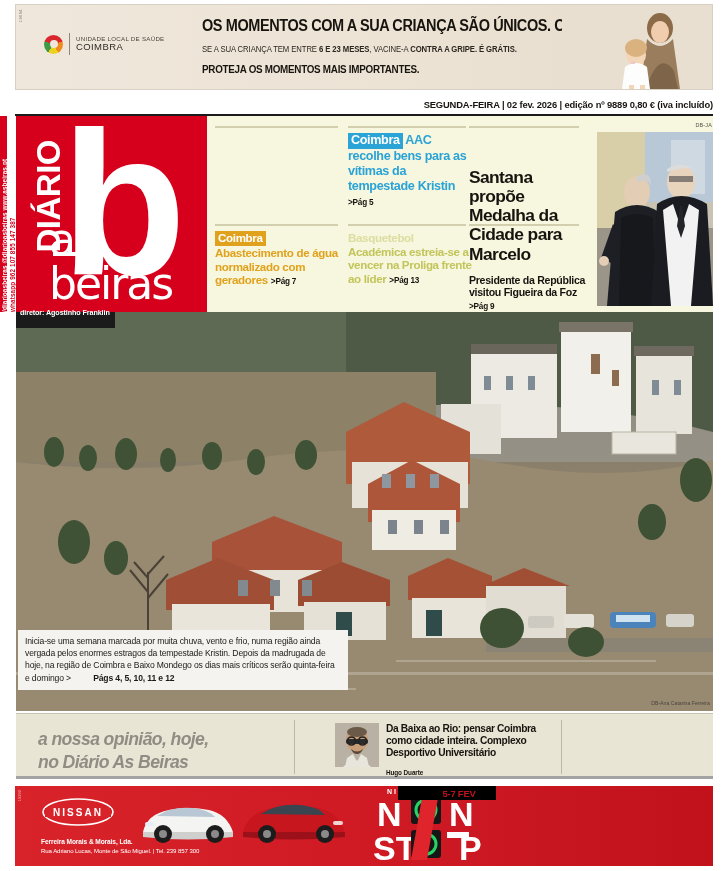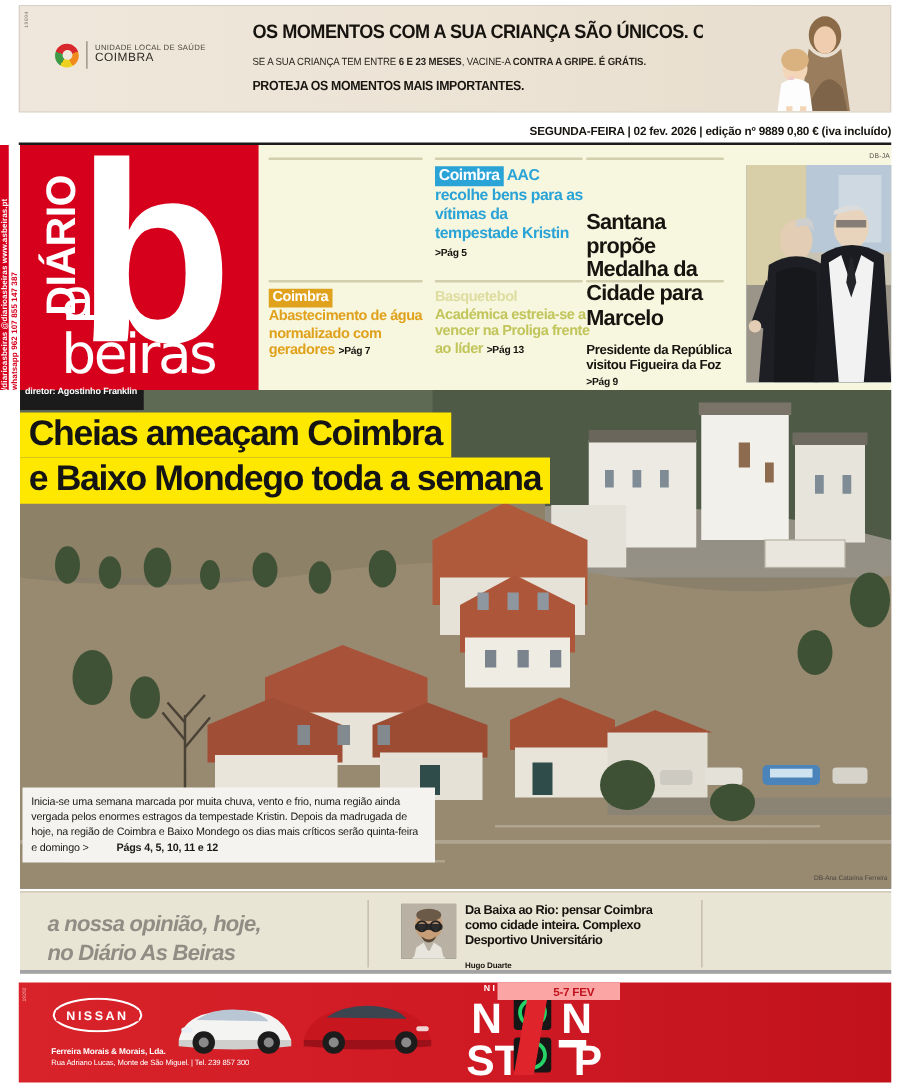--- a/index.html
+++ b/index.html
@@ -122,21 +122,21 @@
             background: linear-gradient(90deg,#d8232a 0%, #cf1a24 52%, #c1121c 100%); overflow: hidden; }
   .nz-code { position: absolute; left: 2px; top: 4px; font-size: 4px; color: #f0b3b6;
              writing-mode: vertical-rl; transform: rotate(180deg); }
   .nz-logo { position: absolute; left: 26px; top: 12px; width: 74px; height: 28px; }
   .nz-dealer { position: absolute; left: 26px; top: 52px; color: #fff; line-height: 1.35; }
   .nz-d1 { font-size: 6.6px; font-weight: 700; letter-spacing: -.1px; }
   .nz-d2 { font-size: 6.1px; letter-spacing: -.1px; }
   .nz-cars { position: absolute; left: 120px; top: 2px; width: 230px; height: 58px; }
   .nz-nonstop { position: absolute; left: 358px; top: 4px; width: 115px; height: 72px; }
   .nz-brandsm { position: absolute; left: 372px; top: 2px; color: #fff; font-size: 7px; letter-spacing: 2px; font-weight: 700; }
-  .nz-datechip { position: absolute; left: 398px; top: 786px; width: 98px; height: 14px; background: #fca5a5;
+  .nz-datechip { position: absolute; left: 398px; top: 786px; width: 98px; height: 14px; background: #000000;
                  display: flex; align-items: center; justify-content: center;
                  font-size: 9.4px; font-weight: 700; color: #c1121c; letter-spacing: -.2px; z-index: 4; padding-left: 24px; }
 </style>
 </head>
 <body>
 
 <div class="page">
 
   <div class="topad">
     <div class="topad-sidecode">19694</div>
@@ -364,40 +364,36 @@
       <g opacity=".22" fill="#ffffff">
         <rect x="0" y="360" width="697" height="3"></rect>
         <rect x="40" y="376" width="300" height="2"></rect>
         <rect x="380" y="348" width="260" height="2"></rect>
       </g>
     </svg>
   </div>
 
   <div class="diretor">diretor: Agostinho Franklin</div>
 
-  <div class="hl-wrap">
-    <div class="hl-line">Cheias ameaçam Coimbra</div><br>
-    <div class="hl-line">e Baixo Mondego toda a semana</div>
-  </div>
 
   <div class="lede">
     <p><span>Inicia-se uma semana marcada por muita chuva, vento e frio, numa região ainda vergada pelos enormes estragos da tempestade Kristin. Depois da madrugada de hoje, na região de Coimbra e Baixo Mondego os dias mais críticos serão quinta-feira e domingo &gt; </span><b>Págs 4, 5, 10, 11 e 12</b></p>
   </div>
   <div class="credit-hero">DB-Ana Catarina Ferreira</div>
 
   <div class="opinion">
     <div class="op-title">
       <span>a nossa opinião, hoje,</span><br>
       <span>no Diário As Beiras</span>
     </div>
 
     <div class="op-div" style="left:278px;"></div>
     <div class="op-div" style="left:545px;"></div>
 
-    <div class="op-item" style="left:290px; width:244px;padding-left:15px;">
+    <div class="op-item" style="left:304px; width:244px;padding-left:15px;">
       <div class="op-ph">
         <svg width="44" height="44" viewBox="0 0 44 44">
           <rect width="44" height="44" fill="#b9b2a4"></rect>
           <ellipse cx="22" cy="17" rx="11" ry="12" fill="#c79e78"></ellipse>
           <ellipse cx="22" cy="9" rx="10" ry="5" fill="#6b5a47"></ellipse>
           <rect x="11" y="16" width="22" height="5" rx="2" fill="#2c2c2c"></rect>
           <circle cx="16.5" cy="18" r="4" fill="none" stroke="#222" stroke-width="1.6"></circle>
           <circle cx="27.5" cy="18" r="4" fill="none" stroke="#222" stroke-width="1.6"></circle>
           <path d="M16 26 q6 5 12 0 q-2 5 -6 5 q-4 0 -6 -5z" fill="#5a4634"></path>
           <path d="M8 44 q14 -13 28 0z" fill="#f0eee9"></path>

